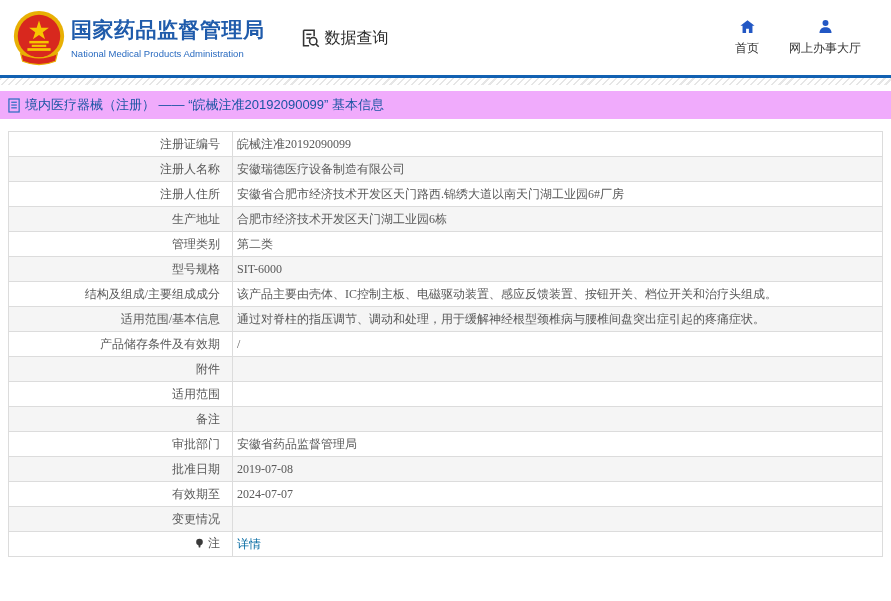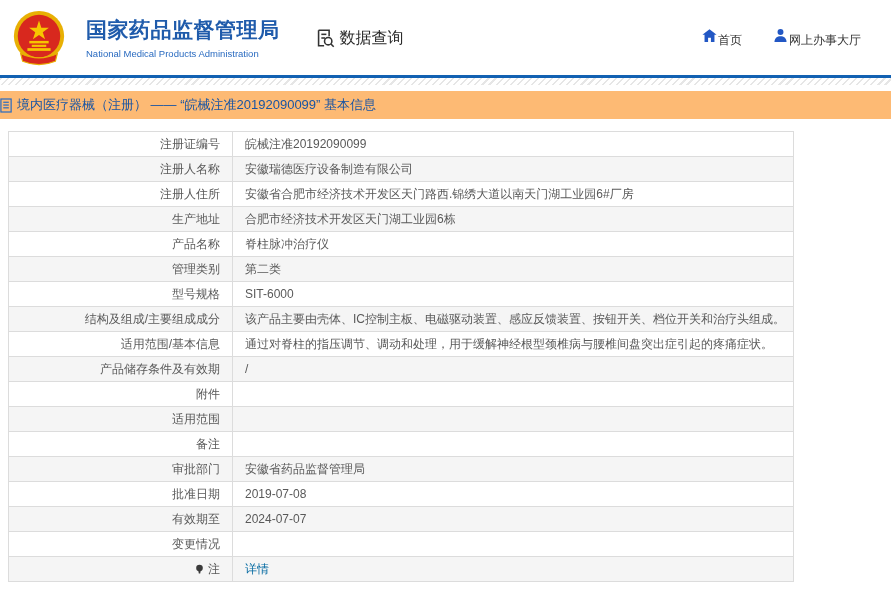--- a/index.html
+++ b/index.html
@@ -5,45 +5,45 @@
   * { margin:0; padding:0; box-sizing:border-box; }
   html,body { width:891px; height:601px; }
   body {
     background:#ffffff;
     font-family:"Liberation Sans","DejaVu Sans",sans-serif;
     overflow:hidden;
   }
   
   .header { display:flex; align-items:center; height:75px; padding-left:10px; }
   .logo { width:58px; height:58px; flex:0 0 auto; }
-  .title-block { margin-left:18px; }
+  .title-block { margin-left:3px; }
   .cn-title { font-size:21px; font-weight:bold; color:#1f5bab; letter-spacing:0.5px; }
   .en-title { font-size:9.5px; color:#2a6bc0; margin-top:4px; }
   .section { display:flex; align-items:flex-end; margin-left:34px; font-size:16px; color:#2b2b2b; }
   .section .doc-search-icon { width:22px; height:22px; margin-right:4px; }
   .nav { margin-left:auto; display:flex; gap:30px; margin-right:30px; }
-  .nav-item { display:flex; flex-direction:row; align-items:flex-end; font-size:12px; color:#333; cursor:pointer; }
+  .nav-item { display:flex; flex-direction:column; align-items:center; font-size:12px; color:#333; cursor:pointer; }
   .nav-item svg { width:17px; height:17px; margin-bottom:5px; }
   
   .blue-line { height:3px; background:#1261b2; }
   .stripes { height:7px; background:repeating-linear-gradient(135deg,#e6e6e6 0 1.5px,#ffffff 1.5px 5px); }
   
   .breadcrumb {
-    margin-top:6px; height:28px; background:#fdba74;
-    display:flex; align-items:center; padding-left:0;
+    margin-top:6px; height:28px; background:#f0abfc;
+    display:flex; align-items:center; padding-left:8px;
     color:#1a55a3; font-size:13px;
   }
   .breadcrumb .doc-icon { width:13px; height:15px; margin-right:4px; flex:0 0 auto; }
   
-  table { border-collapse:collapse; width:786px; margin:12px 8px 0 8px;
-          font-size:12px; color:#595959; table-layout:fixed; }
+  table { border-collapse:collapse; width:875px; margin:12px 8px 0 8px;
+          font-size:12px; color:#595959; table-layout:fixed;font-family:Liberation Serif, serif; }
   td { border:1px solid #dcdcdc; height:25px; overflow:hidden; white-space:nowrap; }
   tr:nth-child(even) td { background:#f5f5f5; }
   td.label { width:224px; text-align:right; padding-right:12px; }
-  td.value { text-align:left; padding-left:12px; }
+  td.value { text-align:left; padding-left:4px; }
   a.detail-link { color:#0369a1; text-decoration:none; cursor:pointer; }
   .note-icon { display:inline-block; vertical-align:-2px; margin-right:3px; }
 </style>
 </head>
 <body>
 
 <div class="header">
   <span class="logo">
     <svg viewBox="0 0 60 60" width="58" height="58">
       <circle cx="30" cy="28" r="26" fill="#e8b004"></circle>
@@ -116,24 +116,20 @@
       </tr>
       <tr>
         <td class="label">注册人住所</td>
         <td class="value">安徽省合肥市经济技术开发区天门路西.锦绣大道以南天门湖工业园6#厂房</td>
       </tr>
       <tr>
         <td class="label">生产地址</td>
         <td class="value">合肥市经济技术开发区天门湖工业园6栋</td>
       </tr>
       <tr>
-        <td class="label">产品名称</td>
-        <td class="value">脊柱脉冲治疗仪</td>
-      </tr>
-      <tr>
         <td class="label">管理类别</td>
         <td class="value">第二类</td>
       </tr>
       <tr>
         <td class="label">型号规格</td>
         <td class="value">SIT-6000</td>
       </tr>
       <tr>
         <td class="label">结构及组成/主要组成成分</td>
         <td class="value">该产品主要由壳体、IC控制主板、电磁驱动装置、感应反馈装置、按钮开关、档位开关和治疗头组成。</td>

